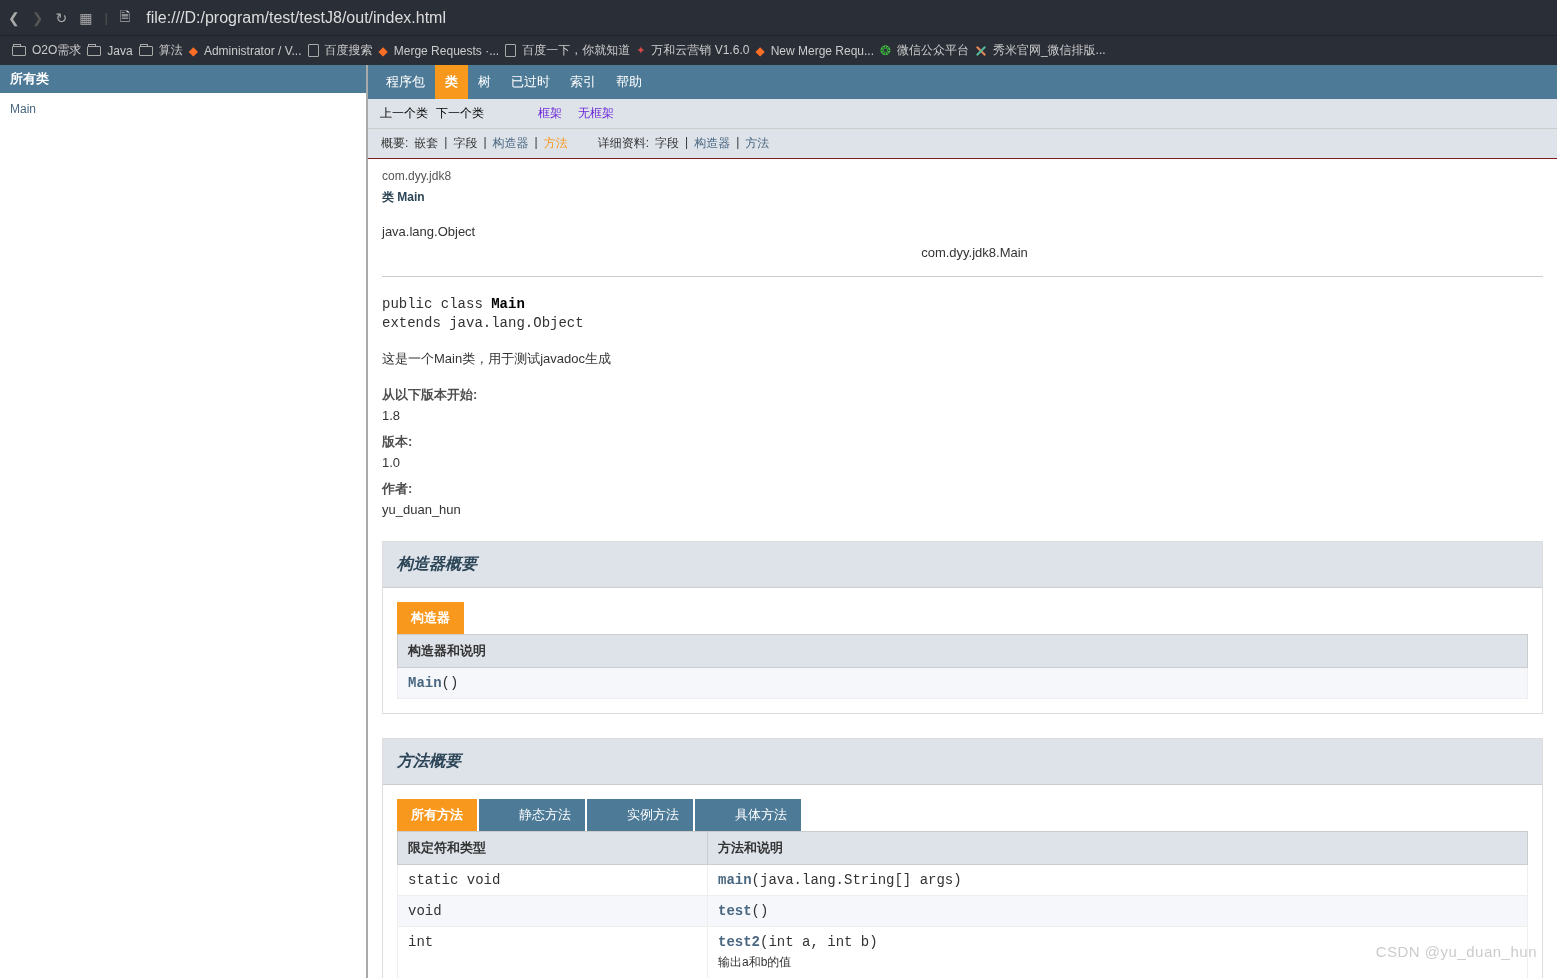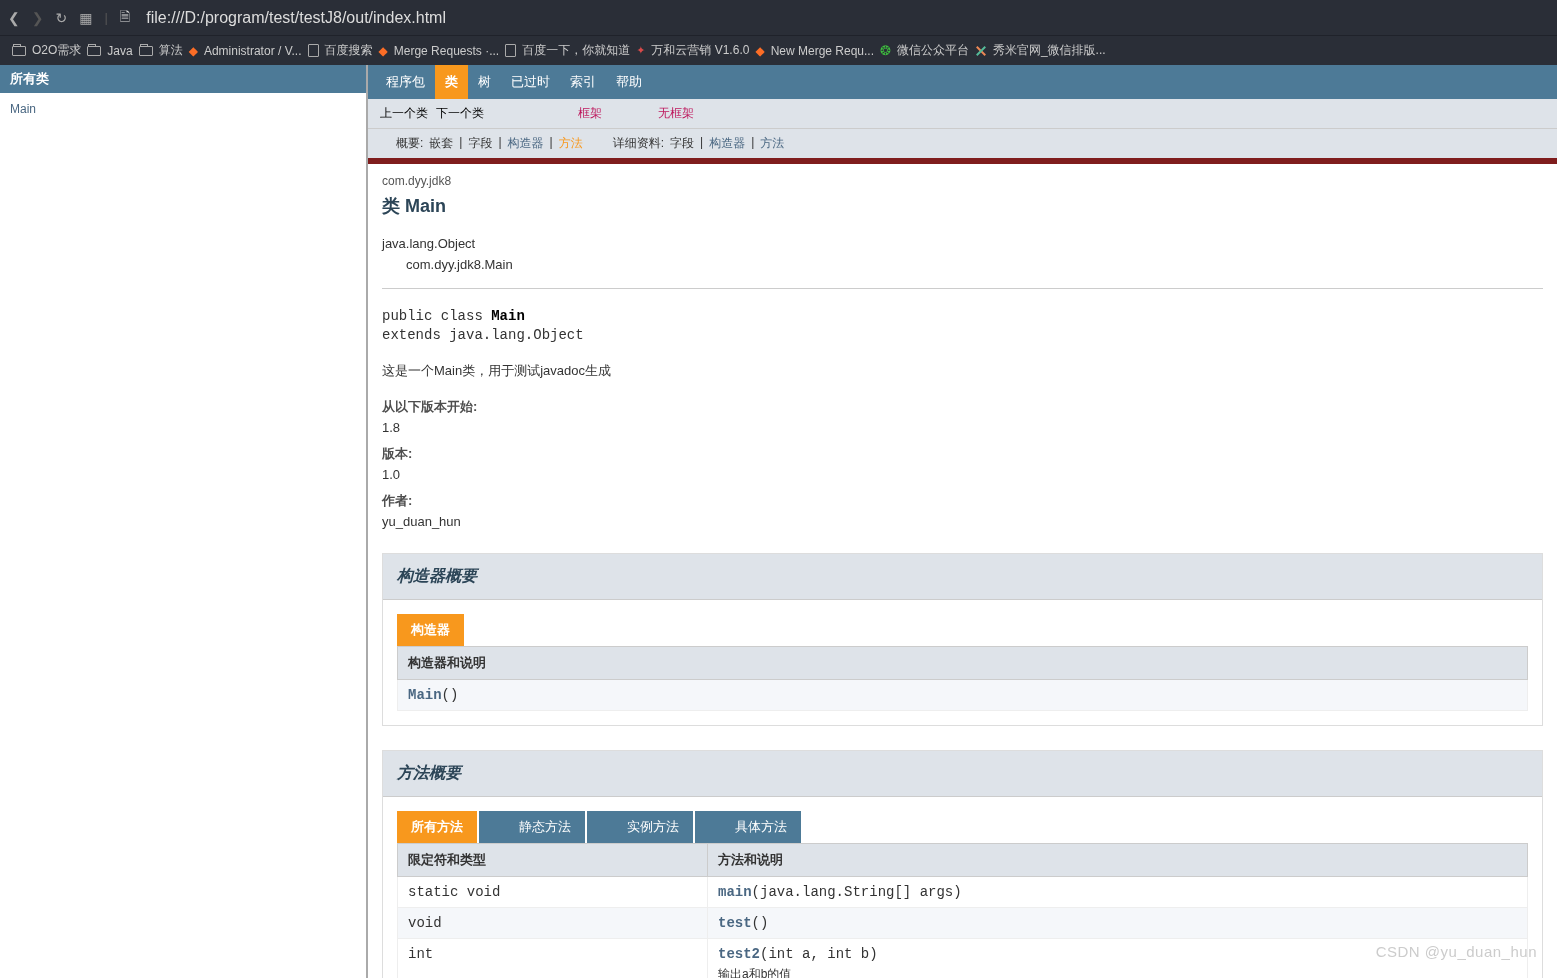--- a/index.html
+++ b/index.html
@@ -35,34 +35,34 @@
 .left-body a { color: #4A6782; text-decoration: none; font-size: 12px; }
 
 .right-frame { flex: 1; background: #fff; overflow: auto; }
 
 .top-nav { background: #4D7A97; display: flex; padding: 0 8px; }
 .top-nav .nav-item { color: #fff; padding: 8px 10px; font-size: 13px; cursor: pointer; }
 .top-nav .nav-item.active { background: #F8981D; font-weight: bold; }
 
 .sub-nav { background: #dee3e9; padding: 6px 12px; font-size: 12px; display: flex; gap: 20px; align-items: center; border-bottom: 1px solid #ccc; }
 .sub-nav .left-sub { display: flex; gap: 8px; }
-.sub-nav a { color: #be185d; cursor: pointer; margin-left: 40px; }
-
-.sub-nav2 { background: #dee3e9; padding: 6px 28px; font-size: 12px; display: flex; gap: 30px; border-bottom: 6px solid #7f1d1d; }
+.sub-nav a { color: #6d28d9; cursor: pointer; }
+
+.sub-nav2 { background: #dee3e9; padding: 6px 13px; font-size: 12px; display: flex; gap: 30px; border-bottom: 1px solid #7f1d1d; }
 .sub-nav2 .grp { display: flex; gap: 6px; flex-wrap: wrap; }
 .sub-nav2 span { color: #333; }
 .sub-nav2 a { color: #4A6782; cursor: pointer; }
 .sub-nav2 .sep { color: #333; }
 .sub-nav2 .active-ln { color: #F8981D; }
 
 .content { padding: 10px 14px; }
 .pkg-name { color: #555; font-size: 12px; }
-.class-title { font-size: 18px; font-weight: bold; margin: 6px 0 16px; color: #2c4557; }
+.class-title { font-size: 12px; font-weight: bold; margin: 6px 0 16px; color: #2c4557; }
 .inheritance { color: #333; font-size: 13px; margin-bottom: 12px; line-height: 1.6; }
-.inheritance .indent { margin-left: 24px; color: #333; }
+.inheritance .indent { margin-left: 24px; color: #333; text-align: center; }
 
 hr.main-hr { border: none; border-top: 1px solid #ccc; margin: 10px 0 18px; }
 
 .class-decl { font-family: "Courier New", monospace; font-size: 14px; margin-bottom: 16px; line-height: 1.4; }
 .class-decl .kw { color: #333; }
 .class-decl .nm { font-weight: bold; }
 
 .class-desc { font-size: 13px; color: #333; margin-bottom: 18px; }
 
 .tag-block dt { font-weight: bold; font-size: 13px; color: #4E4E4E; margin-top: 10px; }

